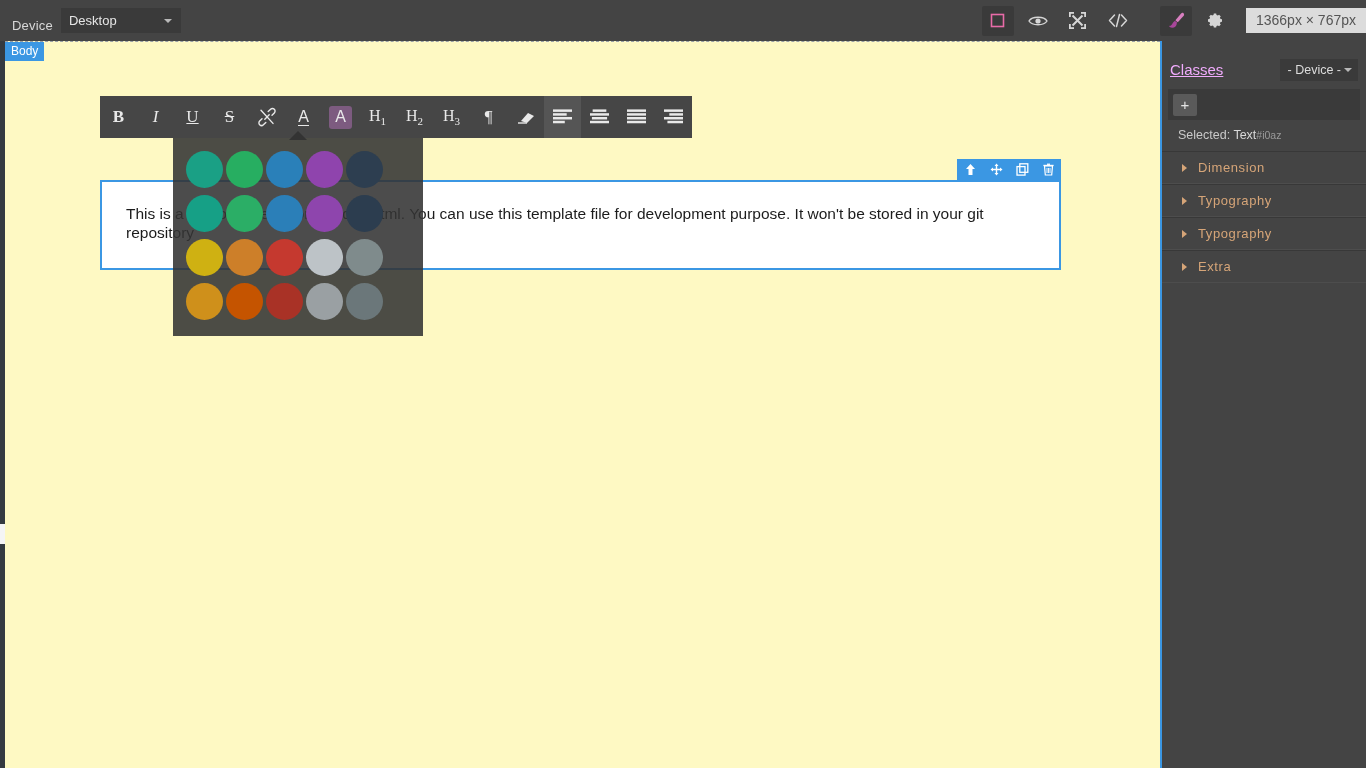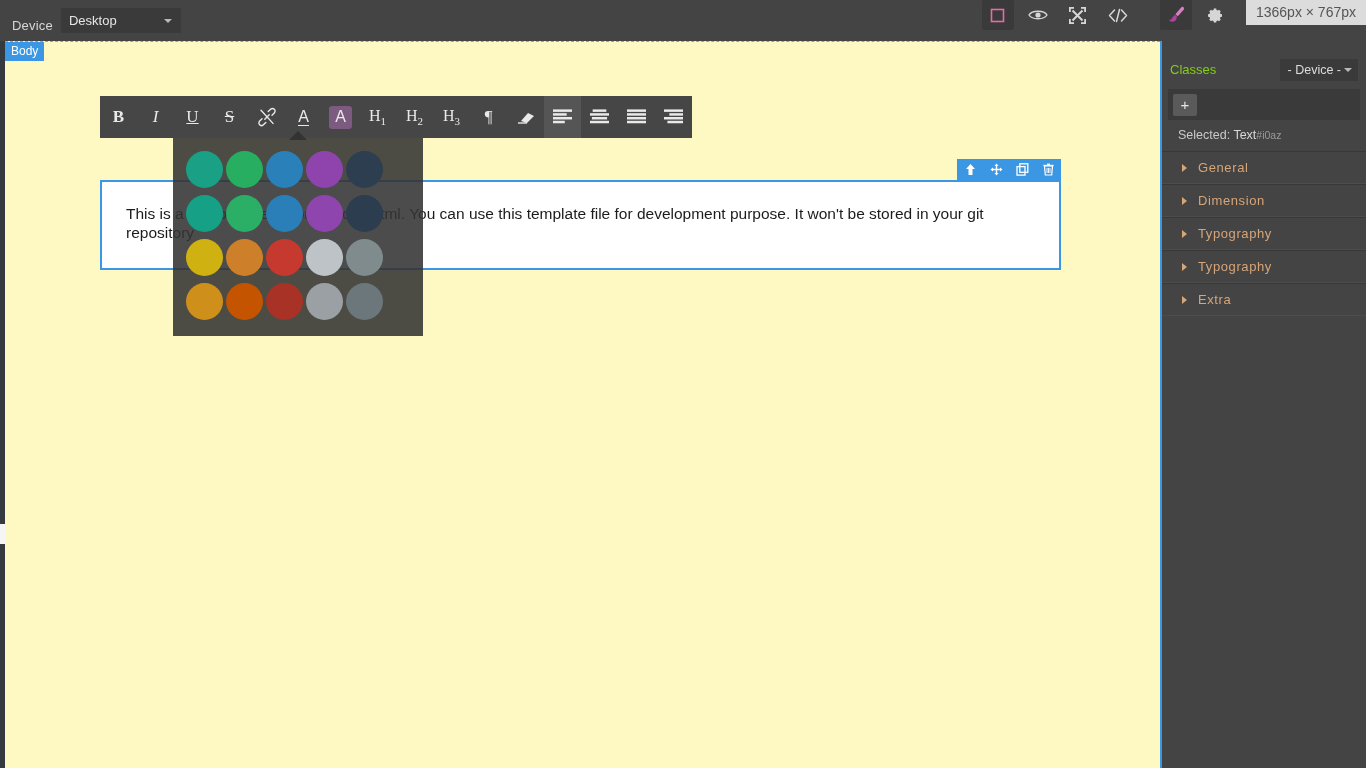--- a/index.html
+++ b/index.html
@@ -35,21 +35,21 @@
   #device-select .caret {
     position: absolute; right: 9px; top: 50%;
     margin-top: -2px;
     width: 0; height: 0;
     border-left: 4px solid transparent;
     border-right: 4px solid transparent;
     border-top: 4px solid #b9b9b9;
   }
 
   #topbar-right {
-    margin-left: auto; display: flex; align-items: flex-start; height: 41px;
+    margin-left: auto; display: flex; align-items: center; height: 41px;
   }
   .tb-btn {
     width: 32px; height: 30px;
     display: flex; align-items: center; justify-content: center;
     color: #d6d6d6;
     margin: 0 4px;
     border-radius: 2px;
   }
   .tb-btn.active { background: #3a3a3a; }
   .tb-group { display: flex; align-items: center; }
@@ -194,21 +194,21 @@
     width: 206px; height: 727px;
     background: #444444;
     border-left: 2px solid #3b97e3;
   }
   #classes-head {
     height: 29px;
     display: flex; align-items: center;
     padding: 0 8px 0 8px;
     margin-top: 14px;
   }
-  #classes-label { color: #84cc16; font-size: 13px; }
+  #classes-label { color: #f0abfc; font-size: 15px; text-decoration: underline; }
   #state-select {
     margin-left: auto;
     background: #3a3a3a;
     color: #dcdcdc; font-size: 12.5px;
     padding: 4px 17px 4px 8px;
     position: relative;
   }
   #state-select .caret {
     position: absolute; right: 6px; top: 50%; margin-top: -2px;
     width: 0; height: 0;
@@ -484,24 +484,20 @@
   <div id="classes-box">
     <div id="add-class-btn">+</div>
   </div>
   <div id="selected-line">
     <span>Selected:</span>
     <span class="sel-name">Text</span><span class="sel-id">#i0az</span>
   </div>
   <div id="sector-list">
       <div class="sector">
         <span class="arrow"></span>
-        <span>General</span>
-      </div>
-      <div class="sector">
-        <span class="arrow"></span>
         <span>Dimension</span>
       </div>
       <div class="sector">
         <span class="arrow"></span>
         <span>Typography</span>
       </div>
       <div class="sector">
         <span class="arrow"></span>
         <span>Typography</span>
       </div>

